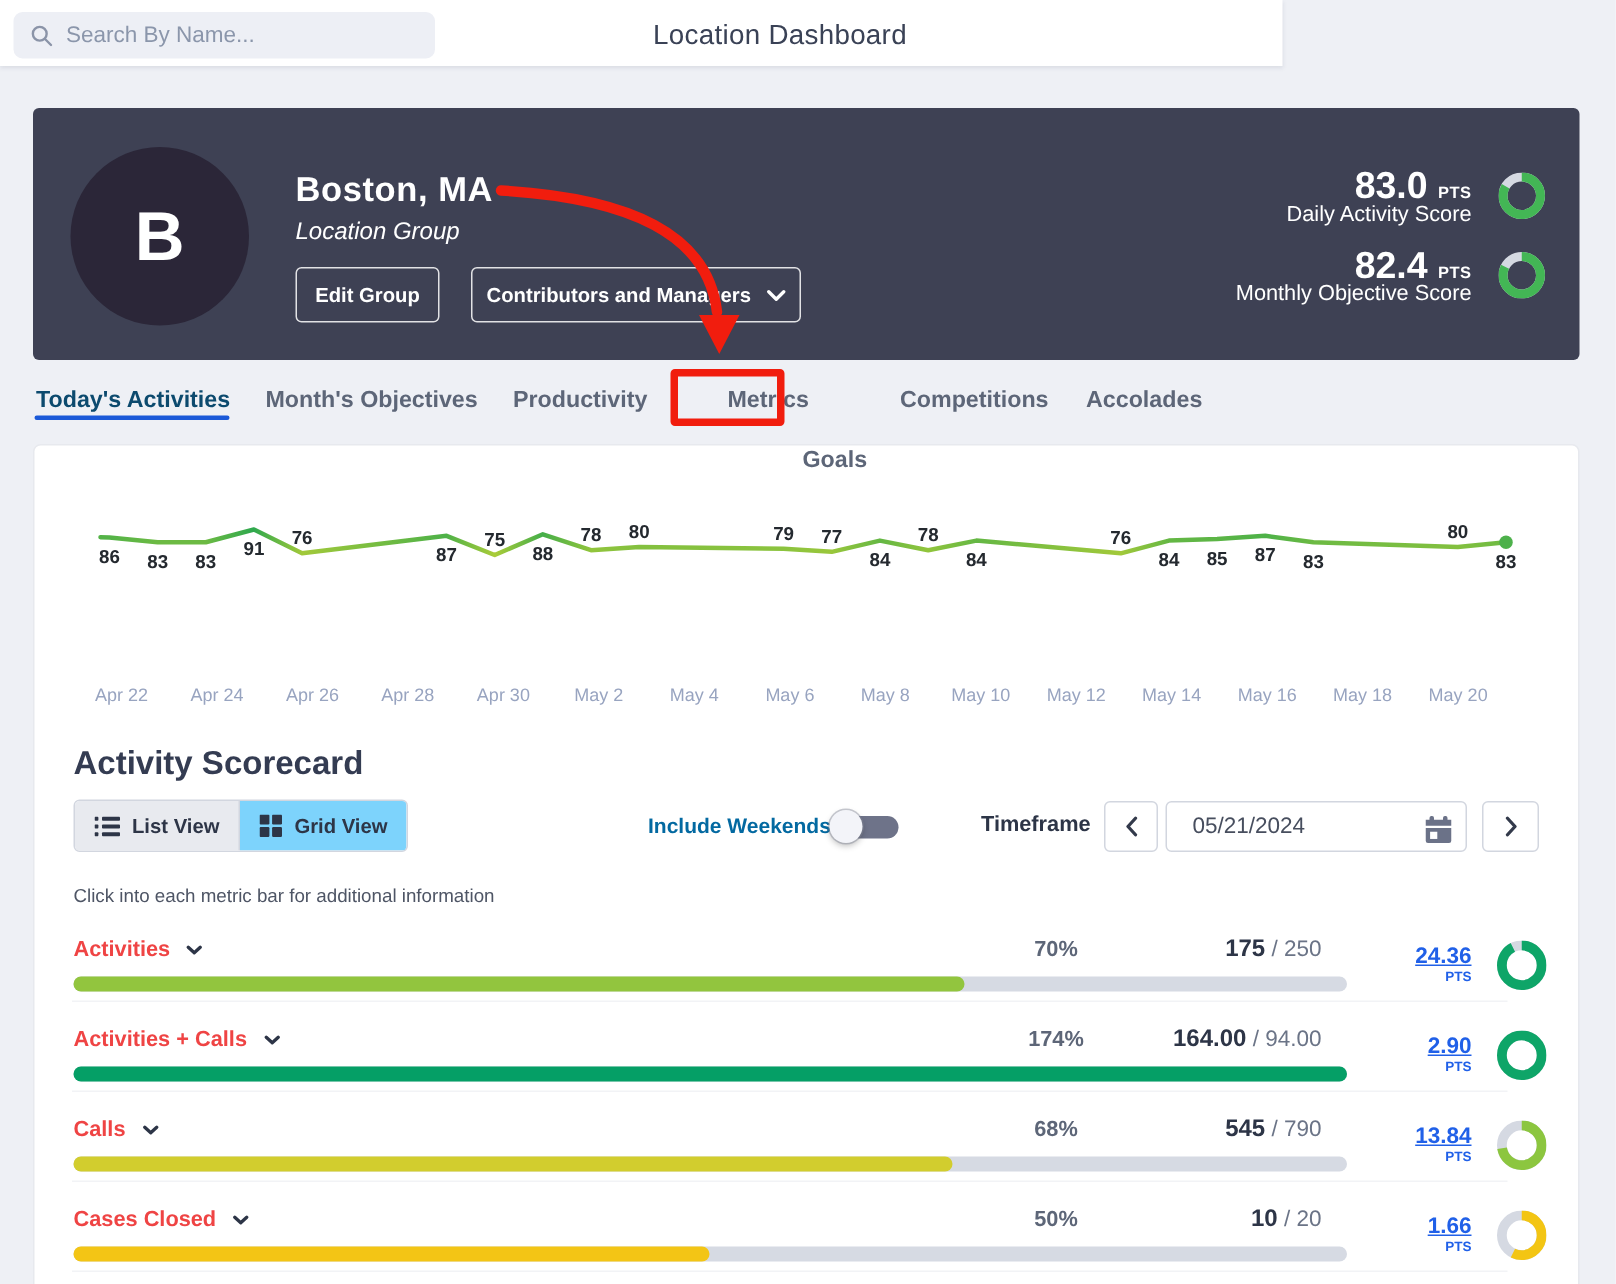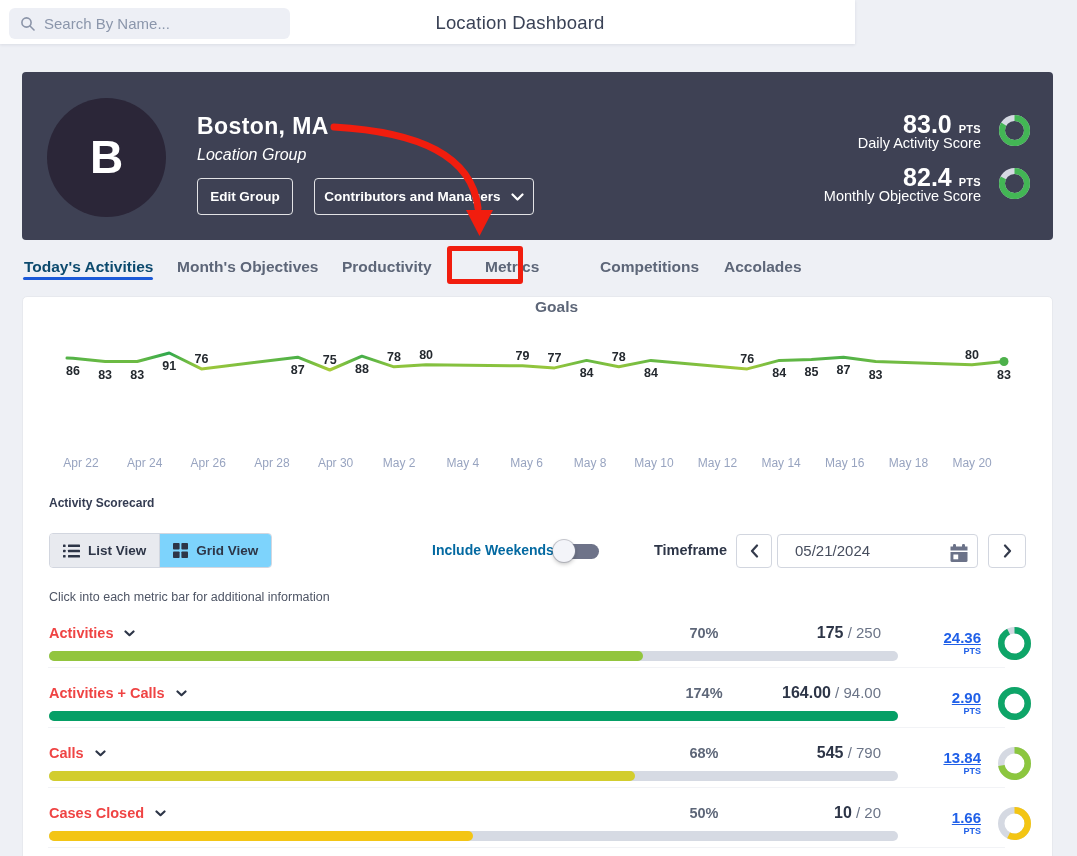--- a/index.html
+++ b/index.html
@@ -32,21 +32,21 @@
 .tab-active { color:#0c4a6e; }
 .underline { position:absolute; left:23px; top:276.5px; width:130px; height:3px; background:#1b59d8; border-radius:2px; }
 .redbox { position:absolute; left:447px; top:246px; width:76px; height:38px;
   border:5px solid #f11d0e; border-radius:3px; z-index:3; }
 
 .card { position:absolute; left:22px; top:296px; width:1031px; height:600px; background:#fff;
   border-radius:5px; border:1px solid #e7e9ee; }
 .chart { position:absolute; left:0; top:0; }
 .dl { font-size:12.5px; font-weight:bold; fill:#24292f; font-family:"Liberation Sans",sans-serif; }
 .dt { font-size:12px; fill:#98a4c0; font-family:"Liberation Sans",sans-serif; }
-.sc-head { position:absolute; left:26px; top:199px; font-size:12px; font-weight:bold; color:#343c52; }
+.sc-head { position:absolute; left:26px; top:199px; font-size:22px; font-weight:bold; color:#343c52; }
 .seg { position:absolute; left:26px; top:236px; height:35px; display:flex; border:1px solid #d2d6df; border-radius:4px; overflow:hidden;text-align:center; }
 .seg > div { display:flex; align-items:center; gap:8px; padding:0 13px; font-size:13.5px; font-weight:bold; color:#2d3547; background:#7dd3fc; }
 .seg > div:first-child { background:#e8eaef; border-right:1px solid #d2d6df; }
 .iw { position:absolute; left:409px; top:245px; font-size:14px; font-weight:bold; color:#0369a1; }
 .toggle { position:absolute; left:531px; top:247px; width:45px; height:15px; background:#6e7389; border-radius:8px; }
 .toggle::after { content:""; position:absolute; left:-1px; top:-4px; width:22px; height:22px; background:#f3f4f9;
   border-radius:50%; box-shadow:0 0 0 1px rgba(130,135,150,.45), 0 2px 4px rgba(0,0,0,.25); }
 .tf-lab { position:absolute; left:631px; top:245px; font-size:14.5px; font-weight:bold; color:#2d3547; }
 .navbtn { position:absolute; top:237px; width:36px; height:34px; border:1px solid #d2d6df; border-radius:4px;
   background:#fff; display:flex; align-items:center; justify-content:center; }

